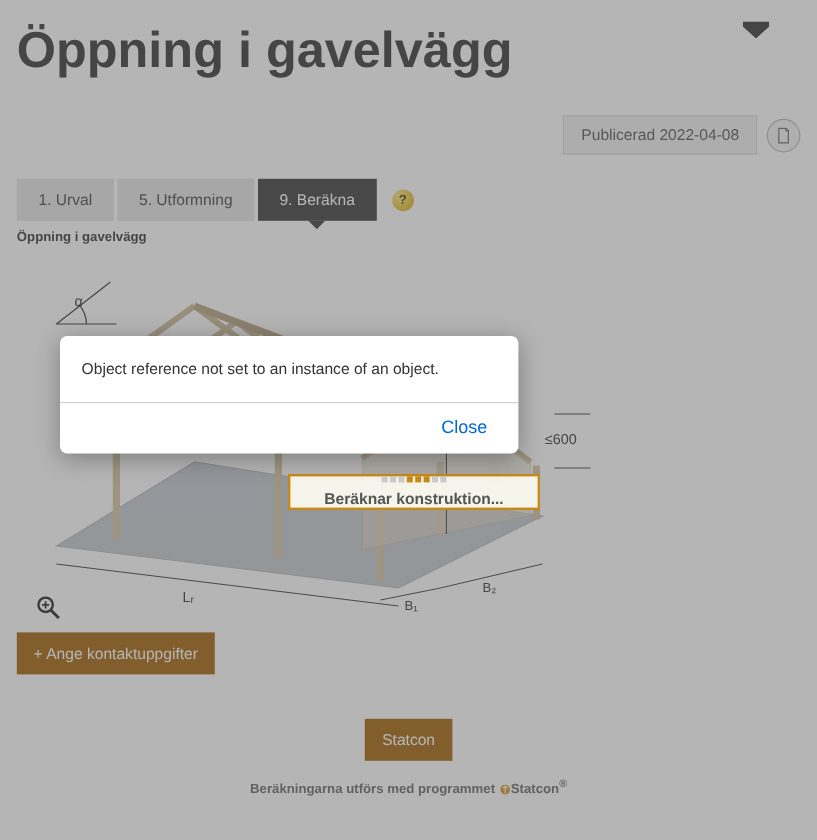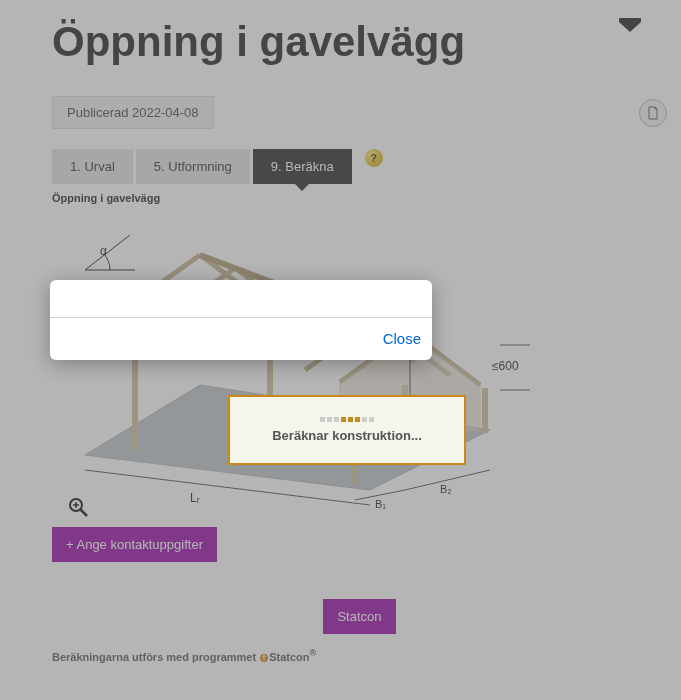--- a/index.html
+++ b/index.html
@@ -13,40 +13,39 @@
     }
     .overlay {
       position: absolute;
       inset: 0;
       background: rgba(90,90,90,0.45);
       z-index: 10;
     }
     .content {
       padding: 0 14px;
       position: relative;
-      margin-left: 38px;
     }
     .bookmark-icon {
       position: absolute;
       top: 0;
       right: 40px;
       z-index: 5;
     }
     h1 {
       font-size: 42px;
       font-weight: 700;
       color: #333;
       margin-top: 18px;
       margin-bottom: 30px;
     }
     .meta-row {
       display: flex;
-      justify-content: space-between;
+      justify-content: flex-end;
       align-items: center;
-      gap: 28px;
+      gap: 8px;
       margin-bottom: 20px;
     }
     .published {
       background: #f0f0f0;
       padding: 8px 14px;
       font-size: 13px;
       color: #555;
       border: 1px solid #ddd;
     }
     .doc-icon {
@@ -55,21 +54,21 @@
       border: 1px solid #bbb;
       border-radius: 50%;
       display: flex;
       align-items: center;
       justify-content: center;
       background: #f5f5f5;
     }
     .tabs {
       display: flex;
       gap: 3px;
-      align-items: flex-start;
+      align-items: center;
     }
     .tab {
       padding: 10px 18px;
       font-size: 13px;
       color: #444;
       cursor: pointer;
       background: #e5e5e5;
     }
     .tab.active {
       background: #3a3a3a;
@@ -116,25 +115,25 @@
     }
     .zoom-icon {
       position: absolute;
       bottom: 0;
       left: 15px;
       cursor: pointer;
     }
     .calculating-box {
       position: absolute;
       top: 395px;
-      left: 228px;
-      width: 238px;
+      left: 240px;
+      width: 210px;
       border: 2px solid #c78a1a;
       background: #f5f5ec;
-      padding: 20px 12px;
+      padding: 0 12px;
       text-align: center;
       z-index: 12;
     }
     .calculating-dots {
       display: flex;
       justify-content: center;
       gap: 2px;
       margin-bottom: 6px;
     }
     .calculating-dots span {
@@ -145,35 +144,35 @@
     .calculating-dots span.active { background: #c78a1a; }
     .calculating-text {
       font-size: 13px;
       font-weight: bold;
       color: #555;
     }
     .button-row {
       margin-top: 5px;
     }
     .btn {
-      background: #a21caf;
+      background: #a16207;
       color: #fff;
       border: none;
       padding: 10px 14px;
       font-size: 13px;
       cursor: pointer;
       display: inline-block;
     }
     .center-buttons {
       text-align: center;
       margin-top: 15px;
     }
     .center-buttons .btn { margin: 4px; }
     .footer-text {
-      text-align: left;
+      text-align: center;
       font-size: 11px;
       color: #666;
       margin-top: 10px;
       font-weight: bold;
     }
     .footer-text sup { font-size: 9px; }
     .modal {
       position: absolute;
       top: 280px;
       left: 50px;
@@ -184,22 +183,21 @@
       z-index: 20;
     }
     .modal-body {
       padding: 20px 18px;
       font-size: 13px;
       color: #333;
     }
     .modal-footer {
       border-top: 1px solid #d0d0d0;
       text-align: right;
-      padding: 12px 11px;
-      margin-top: 37px;
+      padding: 12px 26px;
     }
     .modal-close {
       color: #0066d6;
       font-size: 15px;
       cursor: pointer;
       background: none;
       border: none;
     }
   </style>
 </head>
@@ -327,16 +325,17 @@
       <span class="active"></span>
       <span class="active"></span>
       <span class="active"></span>
       <span></span>
       <span></span>
   </div>
   <div class="calculating-text">Beräknar konstruktion...</div>
 </div>
 
 <div class="modal">
+  <div class="modal-body">Object reference not set to an instance of an object.</div>
   <div class="modal-footer">
     <button class="modal-close">Close</button>
   </div>
 </div>
 
 </body></html>

